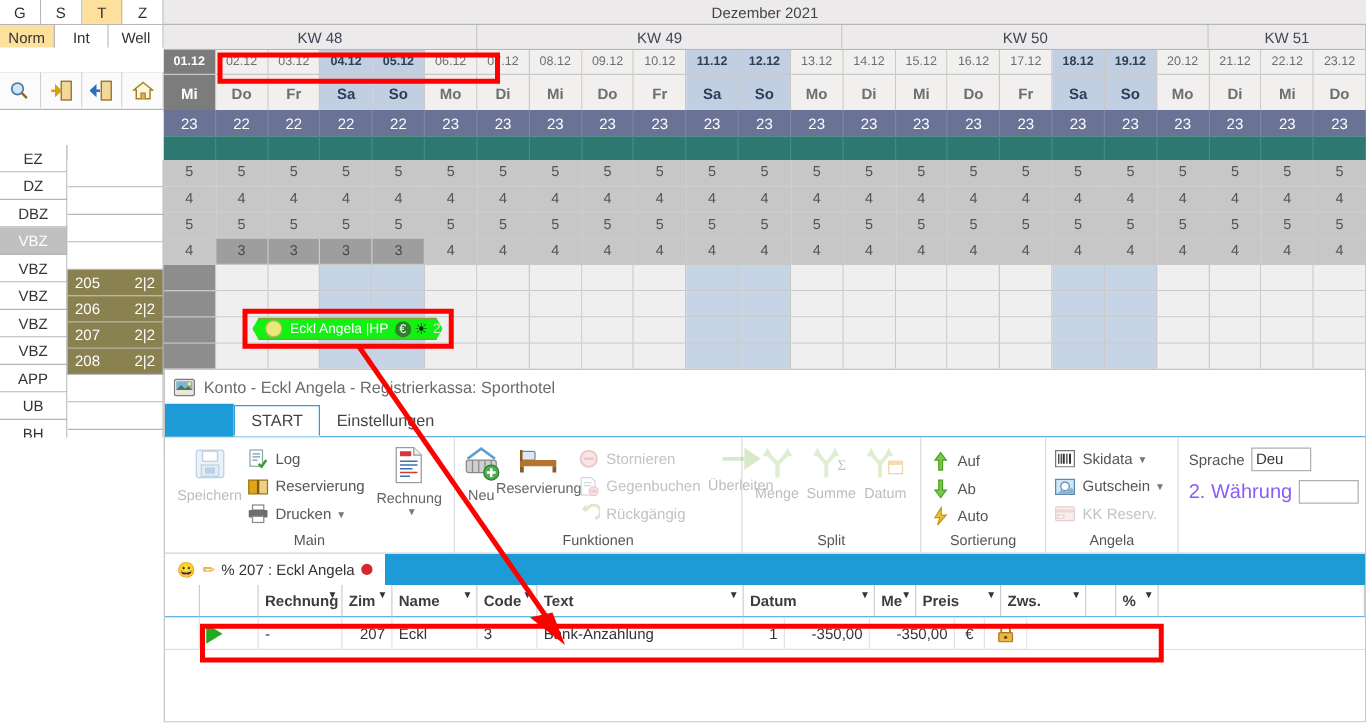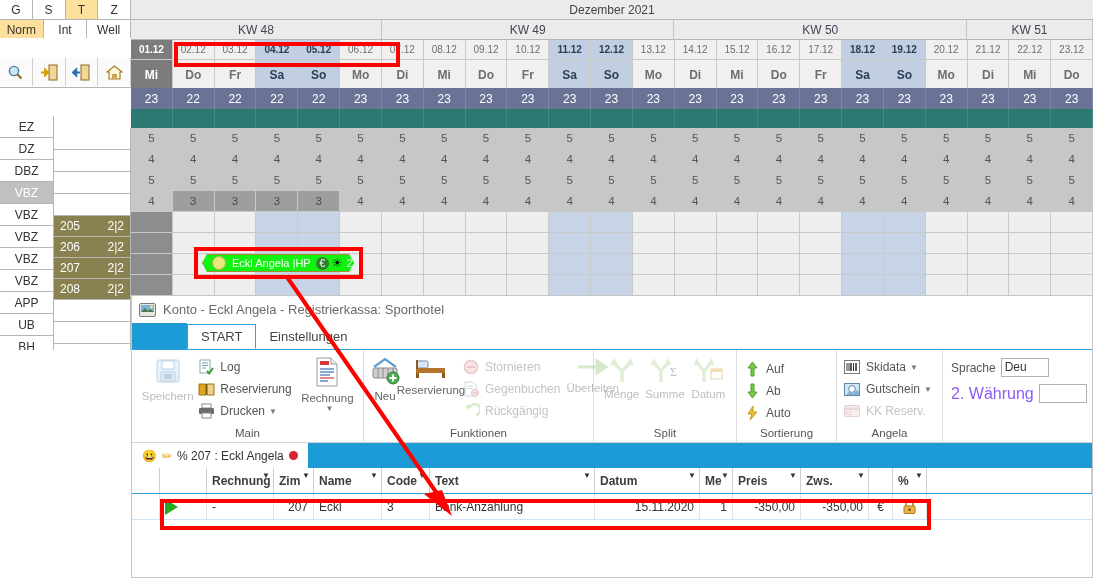--- a/index.html
+++ b/index.html
@@ -882,21 +882,20 @@
         <div class="acct-row">
           <div class="ac" style="width: 28px;"></div>
           <div class="ac" style="width: 47px;">
             <div class="tri"></div>
           </div>
           <div class="ac" style="width: 67px;">-</div>
           <div class="ac right" style="width: 40px;">207</div>
           <div class="ac" style="width: 68px;">Eckl</div>
           <div class="ac" style="width: 48px;">3</div>
           <div class="ac" style="width: 165px;">Bank-Anzahlung</div>
-          <div class="ac right" style="width: 105px;">15.11.2020</div>
           <div class="ac right" style="width: 33px;">1</div>
           <div class="ac right" style="width: 68px;">-350,00</div>
           <div class="ac right" style="width: 68px;">-350,00</div>
           <div class="ac center" style="width: 24px;">€</div>
           <div class="ac center" style="width: 34px;">
             <svg width="13" height="14" viewBox="0 0 13 14">
               <path d="M3 6 V4 a3.5 3.5 0 0 1 7 0 V6" stroke="#b8860b" stroke-width="1.6" fill="none"></path>
               <rect x="1" y="6" width="11" height="7.5" rx="1" fill="#e8b94a" stroke="#a87a1a"></rect>
               <circle cx="6.5" cy="9.8" r="1.3" fill="#6b4a08"></circle>
             </svg>

